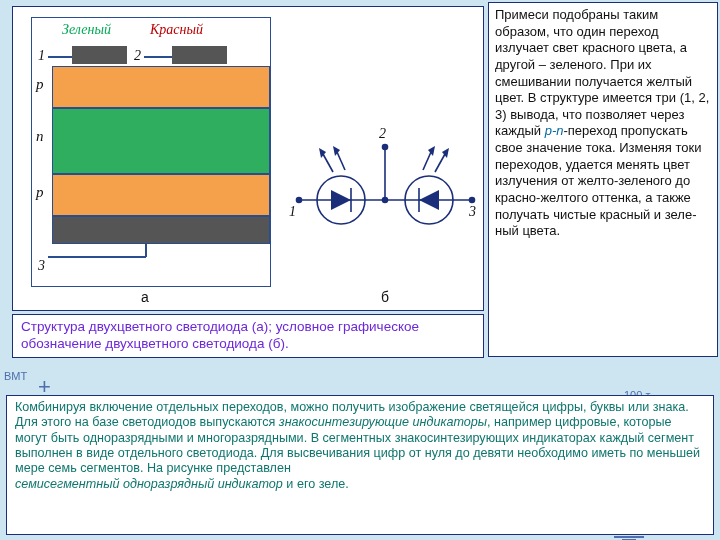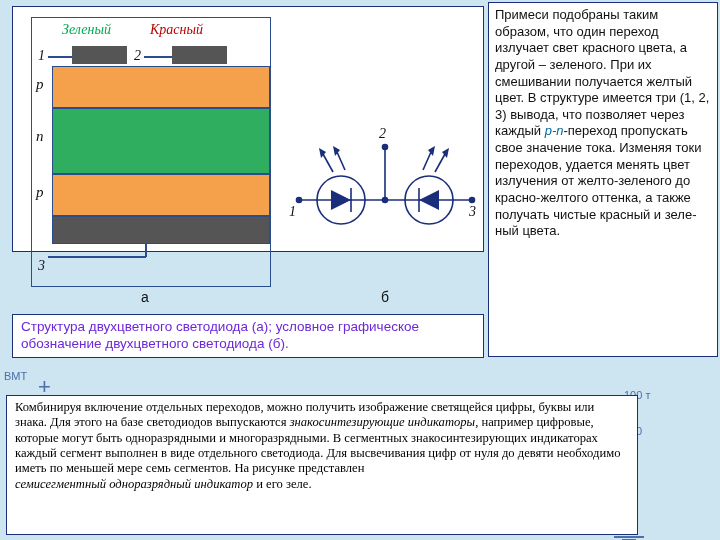--- a/index.html
+++ b/index.html
@@ -30,35 +30,34 @@
     border:1.5px solid #1a2e7a;
     padding:4px 6px 4px 6px;
     font-size:13px;
     color:#111;
     line-height:1.28;
   }
   .right-box .hlt { color:#0369a1; font-style:italic; }
   .bottom-box {
     position:absolute;
     left:6px; top:395px;
-    width:632px; height:140px;
+    width:708px; height:140px;
     background:#fff;
     border:1.5px solid #1a2e7a;
     padding:4px 8px 4px 8px;
     font-size:12.6px;
-    color:#000000;
+    color:#0f766e;
     line-height:1.22;
-    font-family:Liberation Serif, serif;
   }
   .bottom-box .ital { font-style:italic; }
   
   .diag {
     position:absolute;
     left:12px; top:6px;
-    width:472px; height:246px;
+    width:472px; height:305px;
     background:#fff;
     border:1.5px solid #1a2e7a;
   }
   .diag-inner {
     position:absolute; left:18px; top:10px; width:240px; height:270px;
     border:1.5px solid #2a4d8f;
   }
   .layer { position:absolute; left:20px; right:0; border:1px solid #2a4d8f; }
   .lead { position:absolute; background:#2a4d8f; }
   .serif { font-family: "Times New Roman", serif; }

